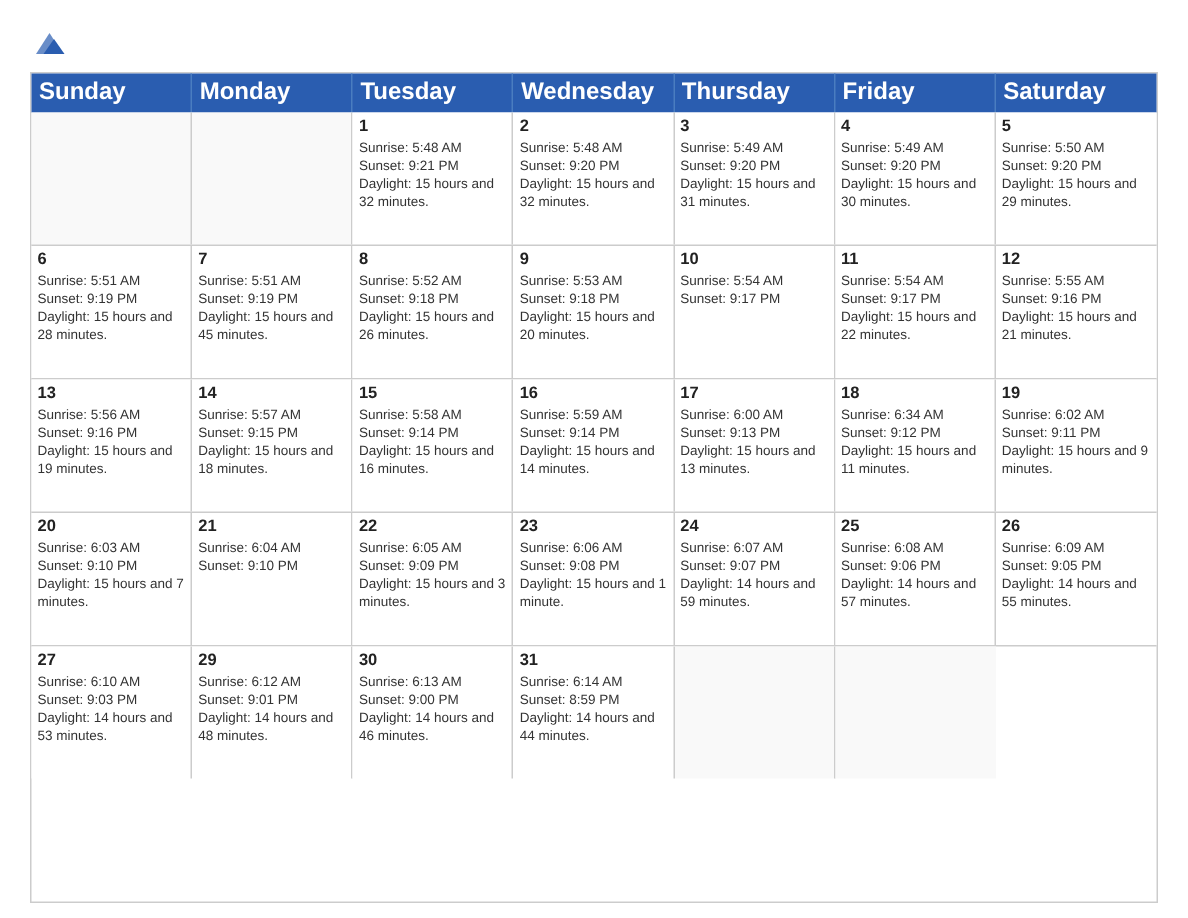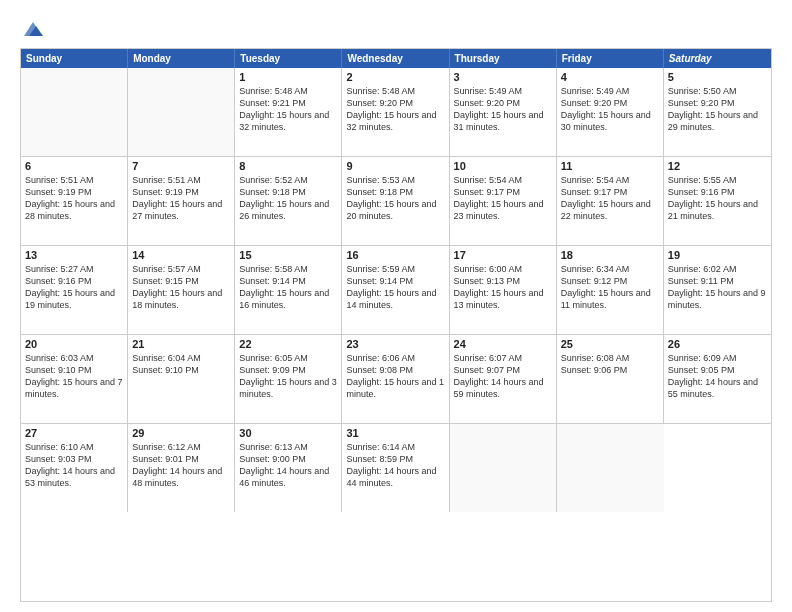--- a/index.html
+++ b/index.html
@@ -64,27 +64,27 @@
       flex: 1;
       border: 1px solid #ccc;
     }
     .cal-header-row {
       display: grid;
       grid-template-columns: repeat(7, 1fr);
       background: #2a5db0;
     }
     .cal-header-cell {
       color: #fff;
-      font-size: 10px;
+      font-size: 16px;
       font-weight: bold;
       padding: 4px 5px;
       text-align: left;
       border-right: 1px solid #4a7dc0;
     }
-    .cal-header-cell:last-child { border-right: none; font-style: italic; }
+    .cal-header-cell:last-child { border-right: none; }
     .cal-body {
       display: flex;
       flex-direction: column;
     }
     .cal-week {
       display: grid;
       grid-template-columns: repeat(7, 1fr);
       border-top: 1px solid #ccc;
     }
     .cal-week:first-child { border-top: none; }
@@ -181,57 +181,56 @@
           <div class="cal-cell">
             <div class="day-num">6</div>
             <div class="cell-line">Sunrise: 5:51 AM</div>
             <div class="cell-line">Sunset: 9:19 PM</div>
             <div class="cell-line">Daylight: 15 hours and 28 minutes.</div>
           </div>
           <div class="cal-cell">
             <div class="day-num">7</div>
             <div class="cell-line">Sunrise: 5:51 AM</div>
             <div class="cell-line">Sunset: 9:19 PM</div>
-            <div class="cell-line">Daylight: 15 hours and 27 minutes.</div>
+            <div class="cell-line">Daylight: 15 hours and 45 minutes.</div>
           </div>
           <div class="cal-cell">
             <div class="day-num">8</div>
             <div class="cell-line">Sunrise: 5:52 AM</div>
             <div class="cell-line">Sunset: 9:18 PM</div>
             <div class="cell-line">Daylight: 15 hours and 26 minutes.</div>
           </div>
           <div class="cal-cell">
             <div class="day-num">9</div>
             <div class="cell-line">Sunrise: 5:53 AM</div>
             <div class="cell-line">Sunset: 9:18 PM</div>
             <div class="cell-line">Daylight: 15 hours and 20 minutes.</div>
           </div>
           <div class="cal-cell">
             <div class="day-num">10</div>
             <div class="cell-line">Sunrise: 5:54 AM</div>
             <div class="cell-line">Sunset: 9:17 PM</div>
-            <div class="cell-line">Daylight: 15 hours and 23 minutes.</div>
           </div>
           <div class="cal-cell">
             <div class="day-num">11</div>
             <div class="cell-line">Sunrise: 5:54 AM</div>
             <div class="cell-line">Sunset: 9:17 PM</div>
             <div class="cell-line">Daylight: 15 hours and 22 minutes.</div>
           </div>
           <div class="cal-cell">
             <div class="day-num">12</div>
             <div class="cell-line">Sunrise: 5:55 AM</div>
             <div class="cell-line">Sunset: 9:16 PM</div>
             <div class="cell-line">Daylight: 15 hours and 21 minutes.</div>
           </div>
         </div>
         <div class="cal-week">
           <div class="cal-cell">
             <div class="day-num">13</div>
-            <div class="cell-line">Sunrise: 5:27 AM</div>
+            <div class="cell-line">Sunrise: 5:56 AM</div>
             <div class="cell-line">Sunset: 9:16 PM</div>
             <div class="cell-line">Daylight: 15 hours and 19 minutes.</div>
           </div>
           <div class="cal-cell">
             <div class="day-num">14</div>
             <div class="cell-line">Sunrise: 5:57 AM</div>
             <div class="cell-line">Sunset: 9:15 PM</div>
             <div class="cell-line">Daylight: 15 hours and 18 minutes.</div>
           </div>
           <div class="cal-cell">
@@ -292,20 +291,21 @@
           <div class="cal-cell">
             <div class="day-num">24</div>
             <div class="cell-line">Sunrise: 6:07 AM</div>
             <div class="cell-line">Sunset: 9:07 PM</div>
             <div class="cell-line">Daylight: 14 hours and 59 minutes.</div>
           </div>
           <div class="cal-cell">
             <div class="day-num">25</div>
             <div class="cell-line">Sunrise: 6:08 AM</div>
             <div class="cell-line">Sunset: 9:06 PM</div>
+            <div class="cell-line">Daylight: 14 hours and 57 minutes.</div>
           </div>
           <div class="cal-cell">
             <div class="day-num">26</div>
             <div class="cell-line">Sunrise: 6:09 AM</div>
             <div class="cell-line">Sunset: 9:05 PM</div>
             <div class="cell-line">Daylight: 14 hours and 55 minutes.</div>
           </div>
         </div>
         <div class="cal-week">
           <div class="cal-cell">

